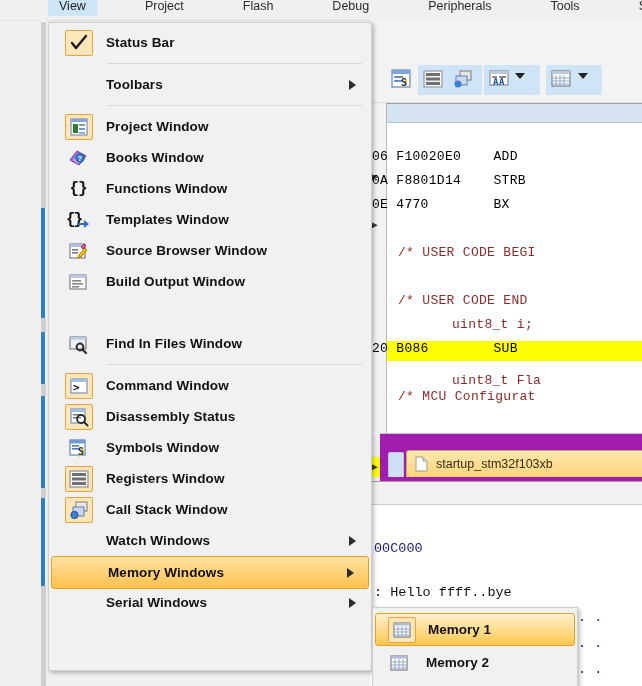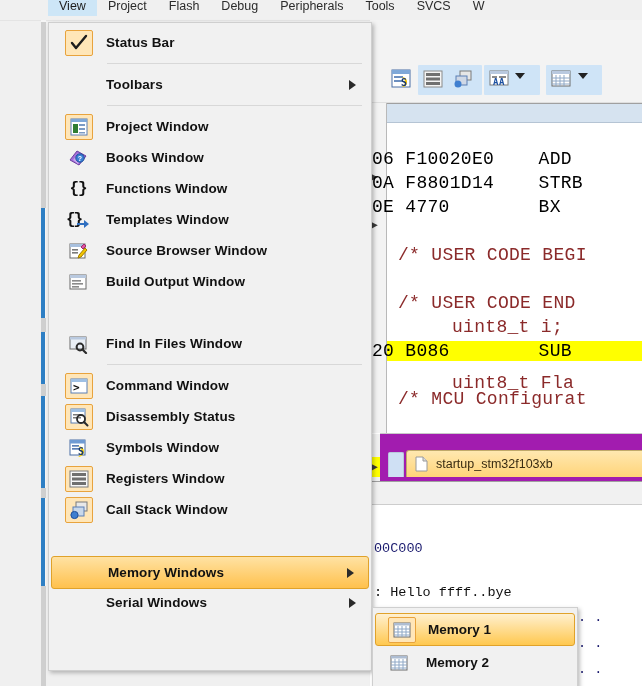--- a/index.html
+++ b/index.html
@@ -9,21 +9,21 @@
     font-family:"Liberation Sans","DejaVu Sans",sans-serif;
     -webkit-font-smoothing:antialiased;
   }
 
   
   #app-bg{position:absolute;inset:0;background:#f0f0f0;}
 
   
   .menubar{position:absolute;left:0;top:0;width:642px;height:20px;
     background:#f0f0f0;border-bottom:1px solid #e4e4e4;}
-  .menubar-inner{display:flex;align-items:flex-end;height:20px;padding-left:48px;}
+  .menubar-inner{display:flex;align-items:flex-end;height:20px;padding-left:48px;gap:37px;}
   .mb-item{font-size:12.5px;color:#2b2b2b;padding:0 11px;line-height:19px;
      white-space:nowrap;position:relative;top:-4px;}
   .mb-item.active{background:#cde6f7;color:#1c1c1c;}
 
   
   .dock-strip{position:absolute;left:41px;top:20px;width:5px;height:666px;background:#f5f5f5;}
   .dock-blue{position:absolute;left:41px;width:4px;background:#2e7fc4;}
   .dock-grey{position:absolute;left:41px;width:5px;background:#cfcfcf;}
 
   
@@ -34,21 +34,21 @@
 
   .blue-group{position:absolute;background:#cfe4f7;border-radius:1px;}
 
   
   .pane{position:absolute;background:#fff;}
   #disasm{left:370px;top:103px;width:272px;height:330px;background:#fff;
      border-top:1px solid #a0a0a0;}
   .dis-hdr{position:absolute;left:0;top:0;width:272px;height:18px;background:#d6e3f0;
      border-bottom:1px solid #b5c4d4;}
   .code{position:absolute;font-family:"Liberation Mono","DejaVu Sans Mono",monospace;
-     font-size:18px;white-space:pre;letter-spacing:.3px;}
+     font-size:13px;white-space:pre;letter-spacing:.3px;}
   .c-asm{color:#000;}
   .c-cmt{color:#8b2a2a;}
   .c-src{color:#8b2a2a;}
   .hl-yellow{position:absolute;left:370px;background:#ffff00;}
 
   .gutter{position:absolute;left:370px;top:103px;width:16px;height:330px;
      background:#f3f3f3;border-right:1px solid #b9b9b9;}
   .gut-mark{position:absolute;left:370px;width:13px;height:13px;color:#3a3a3a;
      font-family:"Liberation Mono",monospace;font-size:13px;font-weight:bold;}
 
@@ -393,20 +393,24 @@
     <div class="mrow" style="top: 471px;">
       <span class="micon boxed">
         <svg width="20" height="20" viewBox="0 0 20 20">
           <rect x="7" y="2" width="11" height="9" fill="#e8e8e8" stroke="#7a7a7a"></rect>
           <rect x="4" y="7" width="11" height="9" fill="#c9d8ea" stroke="#5b7fb5"></rect>
           <circle cx="5.5" cy="15" r="3.6" fill="#3f7fd0" stroke="#1f4f9a"></circle>
         </svg>
       </span>
       <span class="mtext">Call Stack Window</span>
     </div>
+    <div class="mrow" style="top: 502px;">
+      <span class="mtext">Watch Windows</span>
+      <span class="marrow"></span>
+    </div>
     <div class="mrow sel" style="top: 533px;">
       <span class="mtext">Memory Windows</span>
       <span class="marrow"></span>
     </div>
     <div class="mrow" style="top: 564px;">
       <span class="mtext">Serial Windows</span>
       <span class="marrow"></span>
     </div>
   </div>
 

